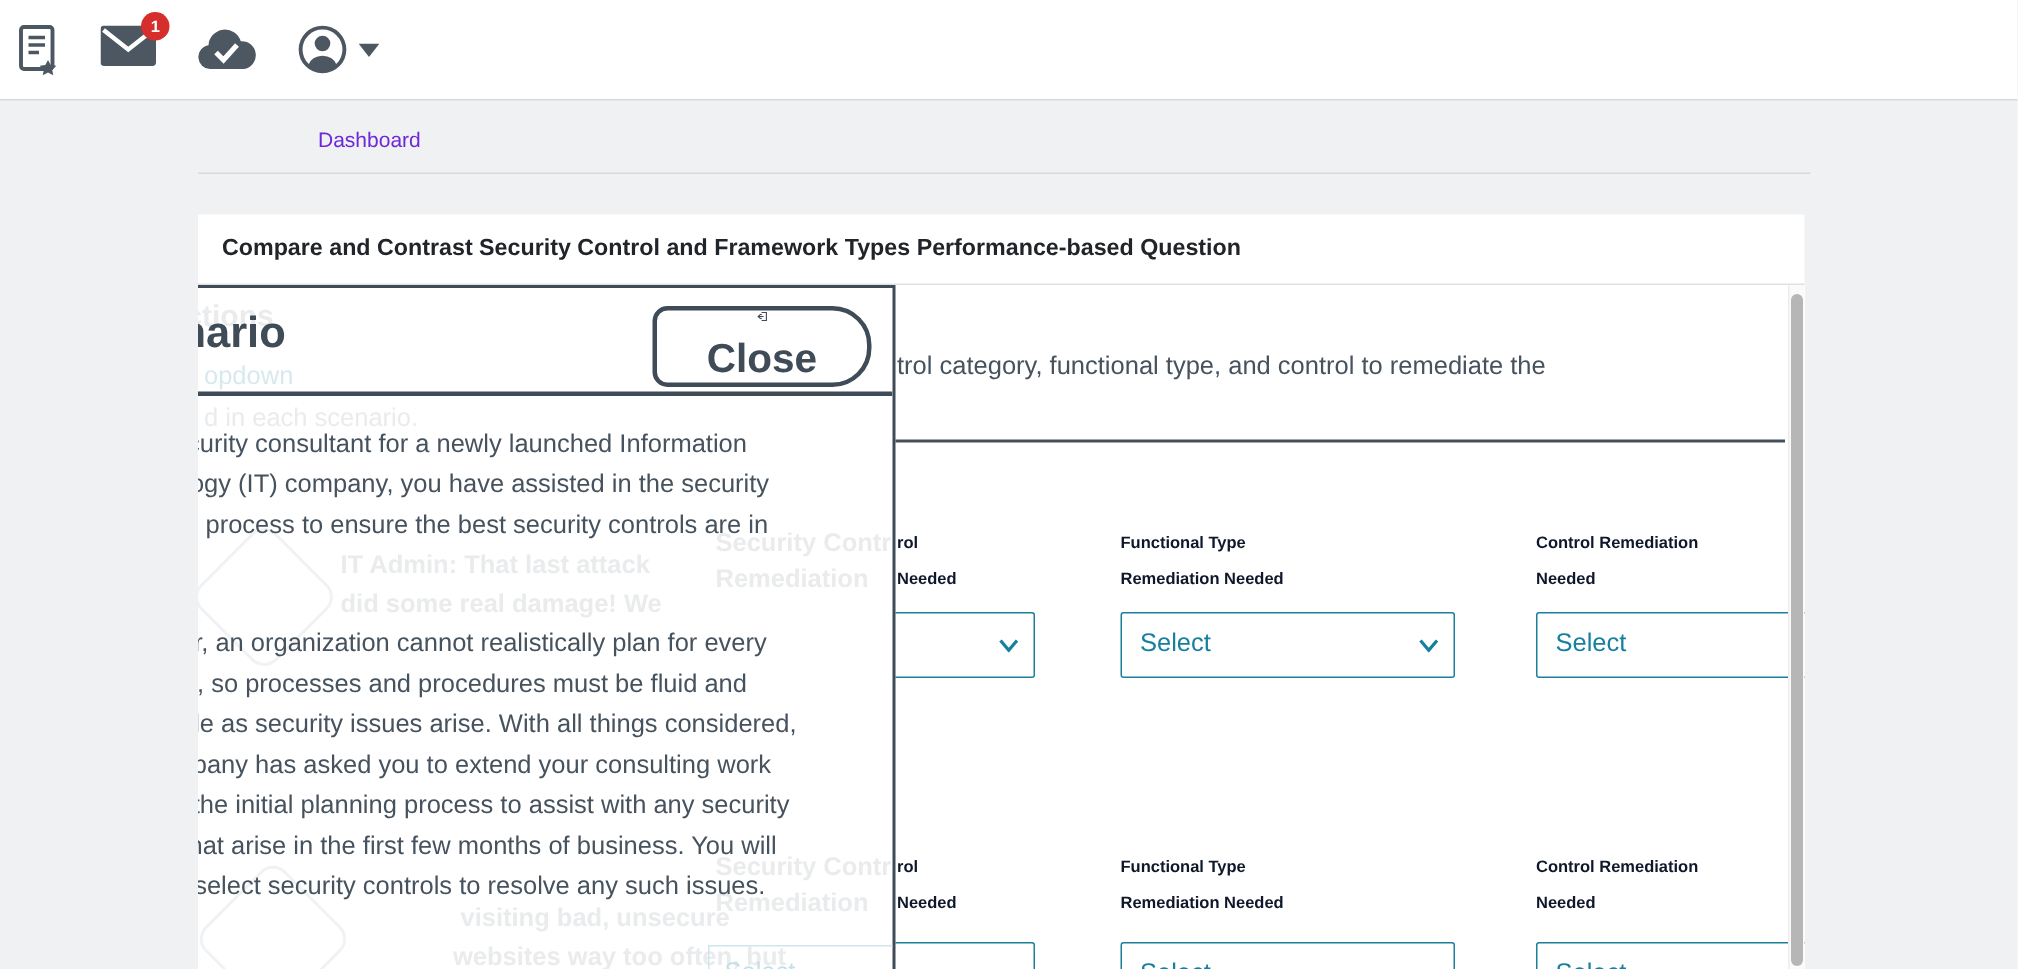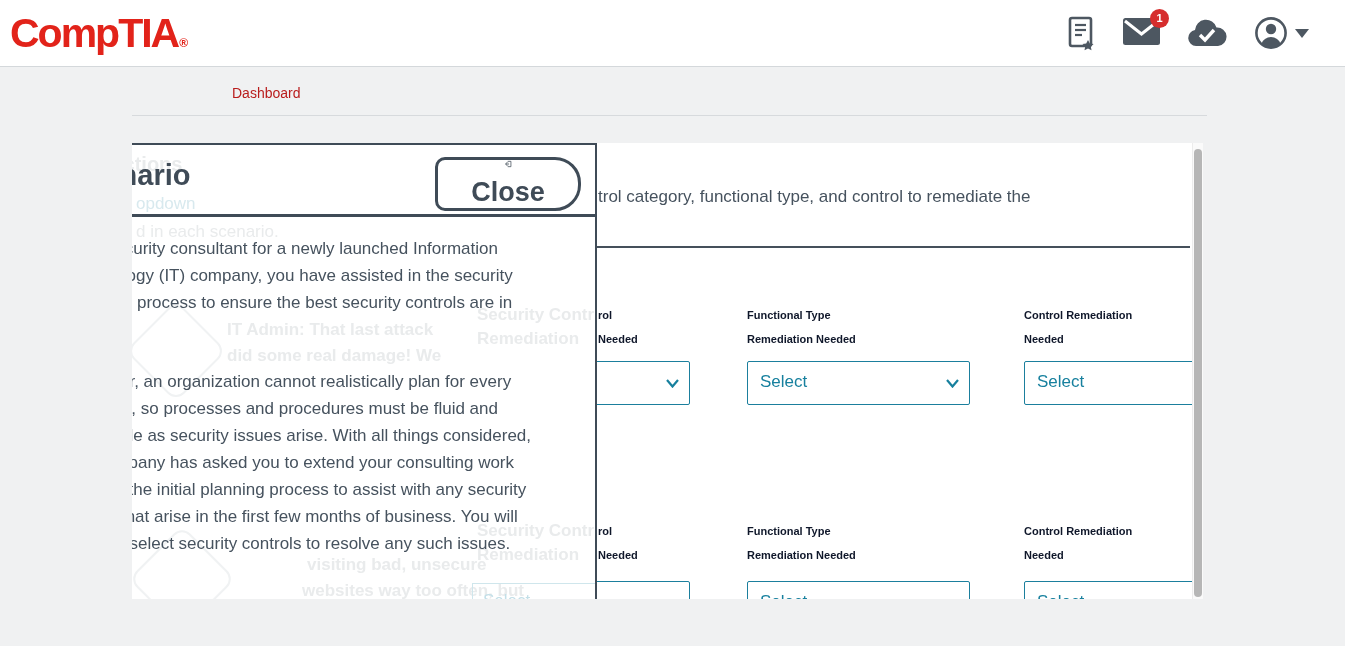--- a/index.html
+++ b/index.html
@@ -20,21 +20,21 @@
     background:#d62d2d; color:#fff; border-radius:50%; font-size:11px; font-weight:bold;
     display:flex; align-items:center; justify-content:center; }
   .account-wrap { display:flex; align-items:center; gap:7px; cursor:pointer; }
 
   
   .page { position:relative; }
   .breadcrumb-row { position:absolute; left:132px; top:18px; width:1075px;
     border-bottom:1px solid #d7dadd; padding-bottom:14px;
     display:flex; align-items:baseline; }
   .crumb-title { font-size:17.5px; font-weight:bold; color:#212529; }
-  .crumb-link { font-size:14px; color:#b91c1c; margin-left:100px; cursor:pointer; }
+  .crumb-link { font-size:14px; color:#6d28d9; margin-left:80px; cursor:pointer; }
 
   
   .card { position:absolute; left:132px; top:76px; width:1071px; background:#fff; }
   .card-header { height:47px; border-bottom:1px solid #dee2e6;
     display:flex; align-items:center; padding:0 16px; }
   .card-title { font-size:15.5px; font-weight:bold; color:#212529; }
   .viewport { position:relative; width:1071px; height:456px; overflow:hidden; background:#fff; }
 
   
   .abs { position:absolute; }
@@ -71,24 +71,20 @@
   .g-teal { color:#d8e9ee; }
   .g-head { font-size:20px; }
   .g-body { font-size:17px; }
   .g-diamond { border:2px solid #f0f2f3; border-radius:12px; transform:rotate(45deg); }
   .g-select { border:1px solid #cfe6ec; color:#c3dfe8; font-size:17px; padding:7px 10px; }
 </style>
 </head>
 <body>
 
 <div class="topbar">
-  <div class="logo">
-    <span>CompTIA</span>
-    <span class="reg">®</span>
-  </div>
   <div class="topbar-icons">
     <svg class="tb-icon" width="30" height="36" viewBox="0 0 30 36">
       <rect x="4" y="3" width="21" height="28" rx="2" fill="none" stroke="#4d5761" stroke-width="2.6"></rect>
       <line x1="9" y1="10" x2="20" y2="10" stroke="#4d5761" stroke-width="2.2"></line>
       <line x1="9" y1="15" x2="20" y2="15" stroke="#4d5761" stroke-width="2.2"></line>
       <line x1="9" y1="20" x2="16" y2="20" stroke="#4d5761" stroke-width="2.2"></line>
       <path d="M22 25 l1.8 3.4 3.8 .5 -2.8 2.6 .7 3.7 -3.5 -1.8 -3.5 1.8 .7 -3.7 -2.8 -2.6 3.8 -.5 z" fill="#4d5761"></path>
     </svg>
     <div class="mail-wrap">
       <svg width="37" height="27" viewBox="0 0 37 27">
@@ -114,20 +110,23 @@
   </div>
 </div>
 
 <div class="page">
 
   <div class="breadcrumb-row">
     <span class="crumb-link">Dashboard</span>
   </div>
 
   <div class="card">
+    <div class="card-header">
+      <span class="card-title">Compare and Contrast Security Control and Framework Types Performance-based Question</span>
+    </div>
 
     <div class="viewport">
 
       <div class="abs instr" style="left:466px; top:44px;">trol category, functional type, and control to remediate the</div>
       <div class="abs hr-dark" style="left:0; top:103px;"></div>
 
       <div class="abs colhead" style="left:466px; top:160px;">
         <div>rol</div>
           <div>Needed</div>
       </div>

